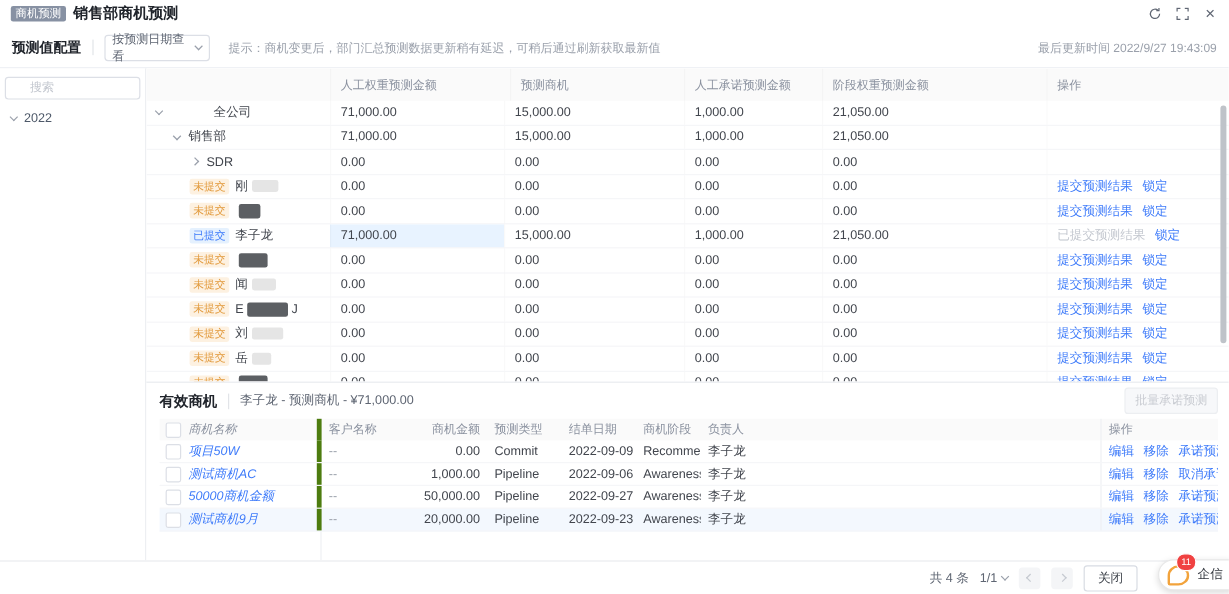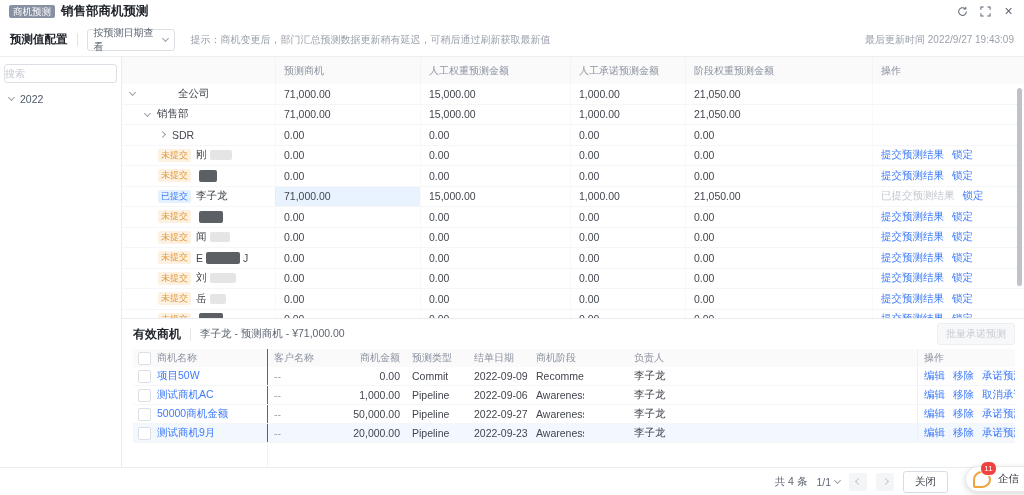--- a/index.html
+++ b/index.html
@@ -26,21 +26,21 @@
   .updated{margin-left:auto;font-size:10px;color:#9aa0ab;}
   
   .chev{display:inline-block;width:5px;height:5px;border-right:1px solid #9aa0ab;border-bottom:1px solid #9aa0ab;box-sizing:border-box;}
   .chev.down{transform:rotate(45deg);margin-bottom:2px;}
   .chev.right{transform:rotate(-45deg);}
   .chev.left{transform:rotate(135deg);}
   
   .sidebar{position:absolute;top:57px;left:0;width:122px;height:410px;box-sizing:border-box;
            border-right:1px solid #e9ecef;background:#fff;padding:6px 4px 0 4px;}
   .search{width:100%;height:19px;box-sizing:border-box;border:1px solid #dcdfe6;border-radius:3px;
-          font-size:10px;padding:0 0;color:#42464e;outline:none;font-family:inherit;}
+          font-size:10px;padding:0 20px;color:#42464e;outline:none;font-family:inherit;}
   .search::placeholder{color:#c3c7cf;}
   .tree{margin-top:7px;font-size:10.5px;color:#4e5969;}
   .tree-root{height:17px;display:flex;align-items:center;gap:6px;padding-left:5px;cursor:pointer;}
   .tree-item{height:17px;line-height:17px;padding-left:26px;margin:0 -4px;cursor:pointer;white-space:nowrap;}
   .tree-item.selected{background:#fdf2e2;}
   
   .maintop{position:absolute;top:57px;left:122px;right:0;height:261px;overflow:hidden;background:#fff;}
   .ft-header{height:27px;background:#fafafa;display:flex;align-items:center;font-size:10px;color:#8a919f;}
   .ft-row{height:20.5px;display:flex;align-items:center;font-size:10.5px;color:#42464e;
           border-bottom:1px solid #f5f6f8;box-sizing:border-box;}
@@ -66,23 +66,23 @@
   .d-sub{font-size:10.5px;color:#5f6673;}
   .batch-btn{margin-left:auto;font-size:10px;color:#c9ccd2;background:#f7f8fa;border:1px solid #eceef1;
              border-radius:3px;padding:3px 8px;cursor:default;}
   .dt-header{height:18px;background:#fafafa;display:flex;align-items:center;font-size:10px;color:#8a919f;}
   .dt-row{height:19px;display:flex;align-items:flex-end;font-size:10.5px;color:#42464e;
           border-bottom:1px solid #f5f6f8;box-sizing:border-box;}
   .dt-row.hlrow{background:#f3f8fe;}
   .dcell{box-sizing:border-box;padding:0 6px;overflow:hidden;white-space:nowrap;height:100%;
          display:flex;align-items:center;}
   .dcc{width:22px;justify-content:center;padding:0;}
-  .dc0{width:113px;border-right:1px solid #4d7c0f;padding-left:2px;}
+  .dc0{width:113px;border-right:4px solid #4d7c0f;padding-left:2px;font-style:italic;}
   .dc1{width:80px;}.dc2{width:58px;justify-content:flex-end;}.dc3{width:62px;}
-  .dc4{width:62px;}.dc5{width:54px;}.dc6{flex:1;margin-left:44px;}
+  .dc4{width:62px;}.dc5{width:54px;}.dc6{flex:1;}
   .dcop{width:98px;border-left:1px solid #eef0f3;}
   .dt-empty{height:24px;position:relative;}
   .dt-empty::after{content:'';position:absolute;left:134px;top:0;bottom:0;width:1px;background:#eef0f3;}
   .cb{width:11px;height:11px;border:1px solid #dcdfe6;border-radius:2px;background:#fff;flex:none;cursor:pointer;}
   .dim{color:#9aa0ab;}
   
   .footer{position:absolute;top:467px;left:0;right:0;height:28px;border-top:1px solid #e9ecef;background:#fff;
           display:flex;align-items:center;justify-content:flex-end;padding-right:76px;gap:9px;box-sizing:border-box;}
   .f-total{font-size:10.5px;color:#5f6673;}
   .f-pager{font-size:10.5px;color:#5f6673;display:flex;align-items:center;gap:4px;cursor:pointer;}
@@ -142,22 +142,22 @@
     <div class="tree-root">
       <span class="chev down"></span>
       <span>2022</span>
     </div>
   </div>
 </div>
 
 <div class="maintop">
   <div class="ft-header" id="ft-header">
       <div class="fcell fc0"></div>
+      <div class="fcell fc2">人工权重预测金额</div>
       <div class="fcell fc1">预测商机</div>
-      <div class="fcell fc2">人工权重预测金额</div>
       <div class="fcell fc3">人工承诺预测金额</div>
       <div class="fcell fc4">阶段权重预测金额</div>
       <div class="fcell fc5">操作</div>
     </div>
   <div id="ft-body">
       <div class="ft-row">
         <div class="fcell fc0" style="padding-left: 8px; gap: 36px;">
           <span class="chev down" style="margin-right: 7px;"></span>
           <span>全公司</span>
         </div>

